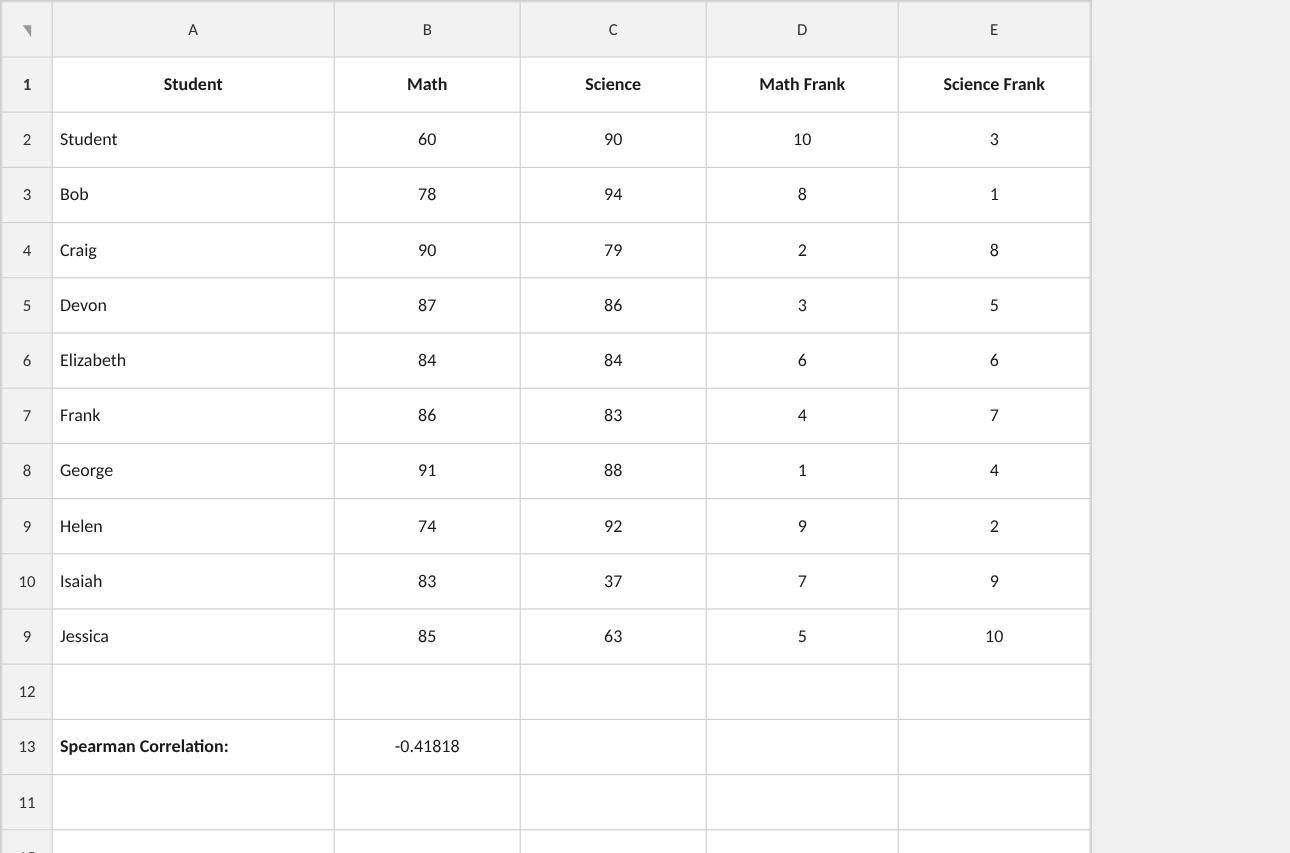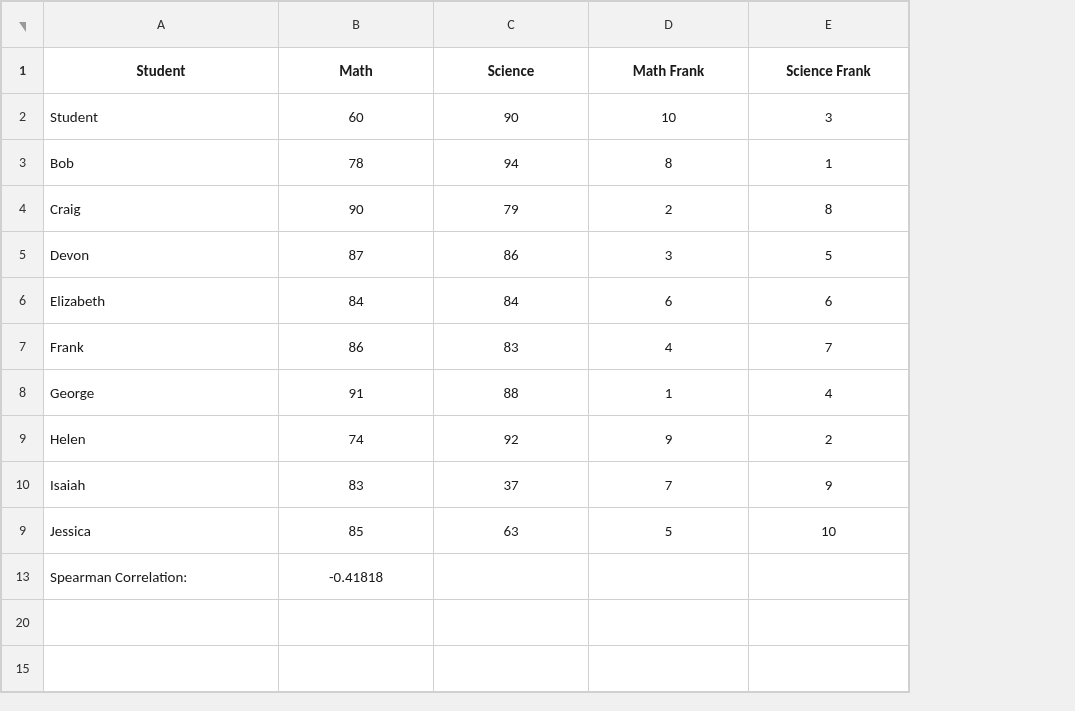--- a/index.html
+++ b/index.html
@@ -94,21 +94,21 @@
 
     .header-row td {
       font-weight: bold;
       text-align: center;
     }
 
     .header-row .cell-a {
     }
 
     .bold {
-      font-weight: normal;
+      font-weight: bold;
     }
 
     .triangle-icon {
       display: inline-block;
       width: 0;
       height: 0;
       border-left: 7px solid transparent;
       border-right: 0px solid transparent;
       border-top: 10px solid #999;
       position: relative;
@@ -217,29 +217,37 @@
         </tr>
         <tr>
           <td class="row-header">9</td>
           <td class="cell-a">Jessica</td>
           <td class="cell-b">85</td>
           <td class="cell-c">63</td>
           <td class="cell-d">5</td>
           <td class="cell-e">10</td>
         </tr>
         <tr>
+          <td class="row-header">12</td>
+          <td class="cell-a"></td>
+          <td class="cell-b"></td>
+          <td class="cell-c"></td>
+          <td class="cell-d"></td>
+          <td class="cell-e"></td>
+        </tr>
+        <tr>
           <td class="row-header">13</td>
           <td class="cell-a bold">Spearman Correlation:</td>
           <td class="cell-b">-0.41818</td>
           <td class="cell-c"></td>
           <td class="cell-d"></td>
           <td class="cell-e"></td>
         </tr>
         <tr>
-          <td class="row-header">20</td>
+          <td class="row-header">11</td>
           <td class="cell-a"></td>
           <td class="cell-b"></td>
           <td class="cell-c"></td>
           <td class="cell-d"></td>
           <td class="cell-e"></td>
         </tr>
         <tr>
           <td class="row-header">15</td>
           <td class="cell-a"></td>
           <td class="cell-b"></td>

